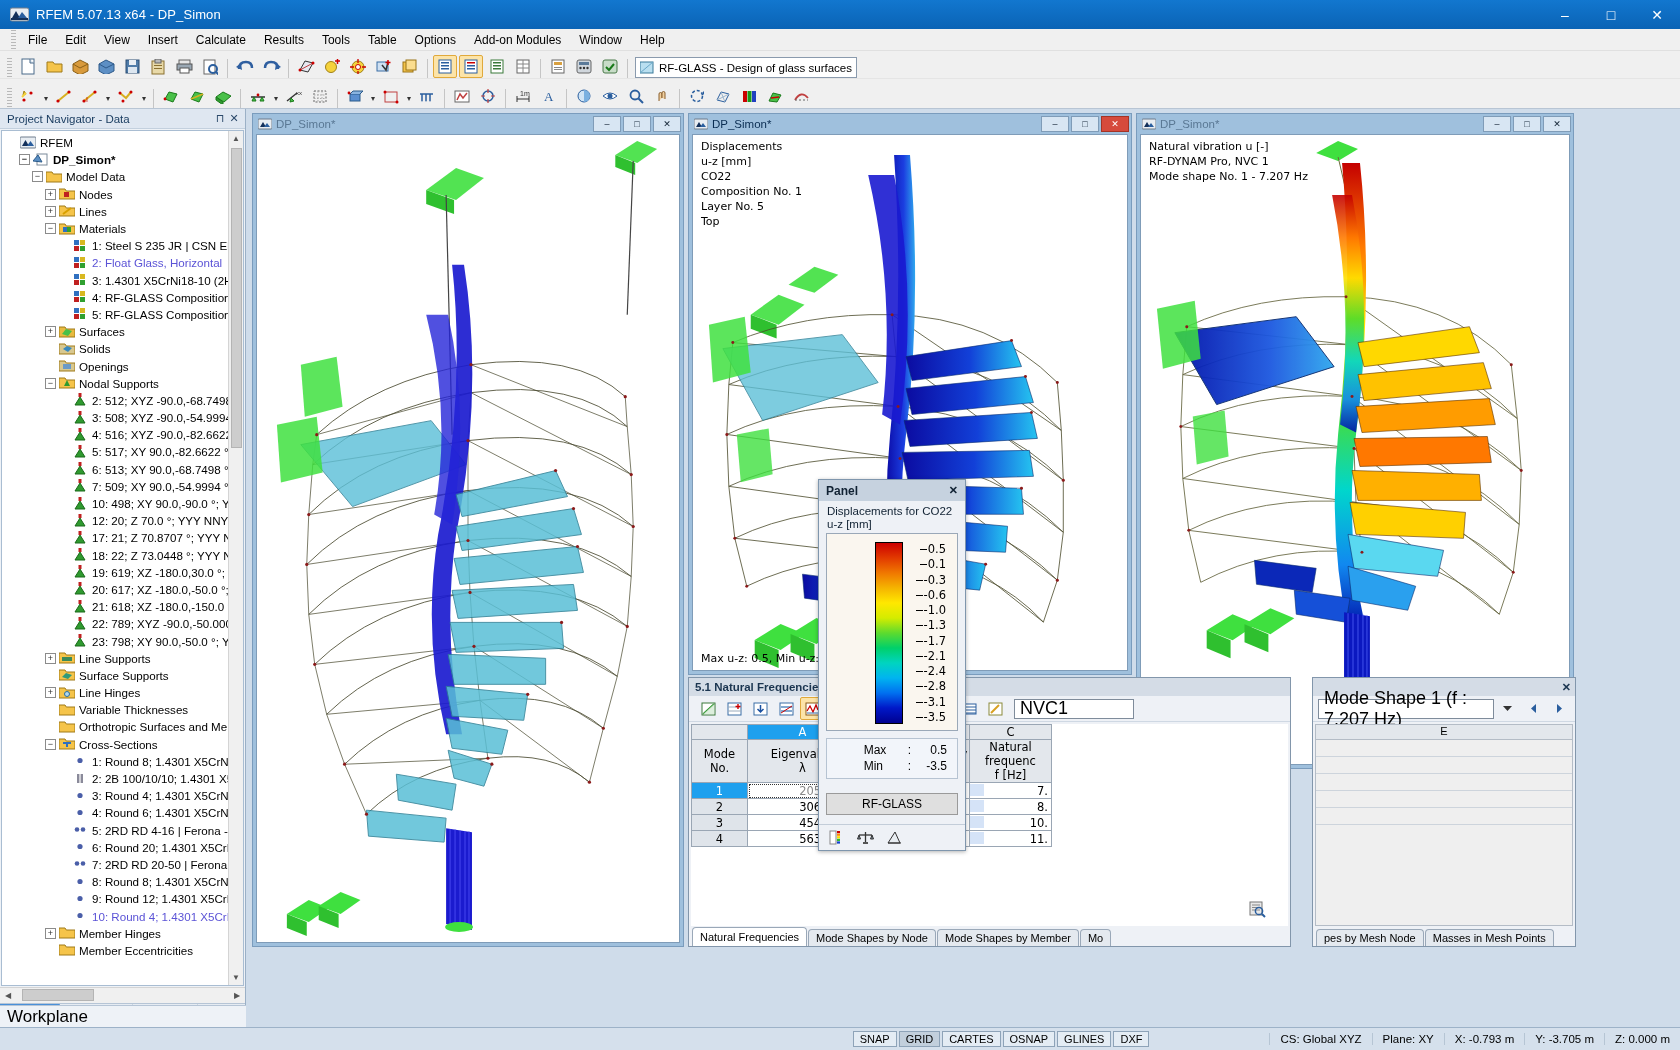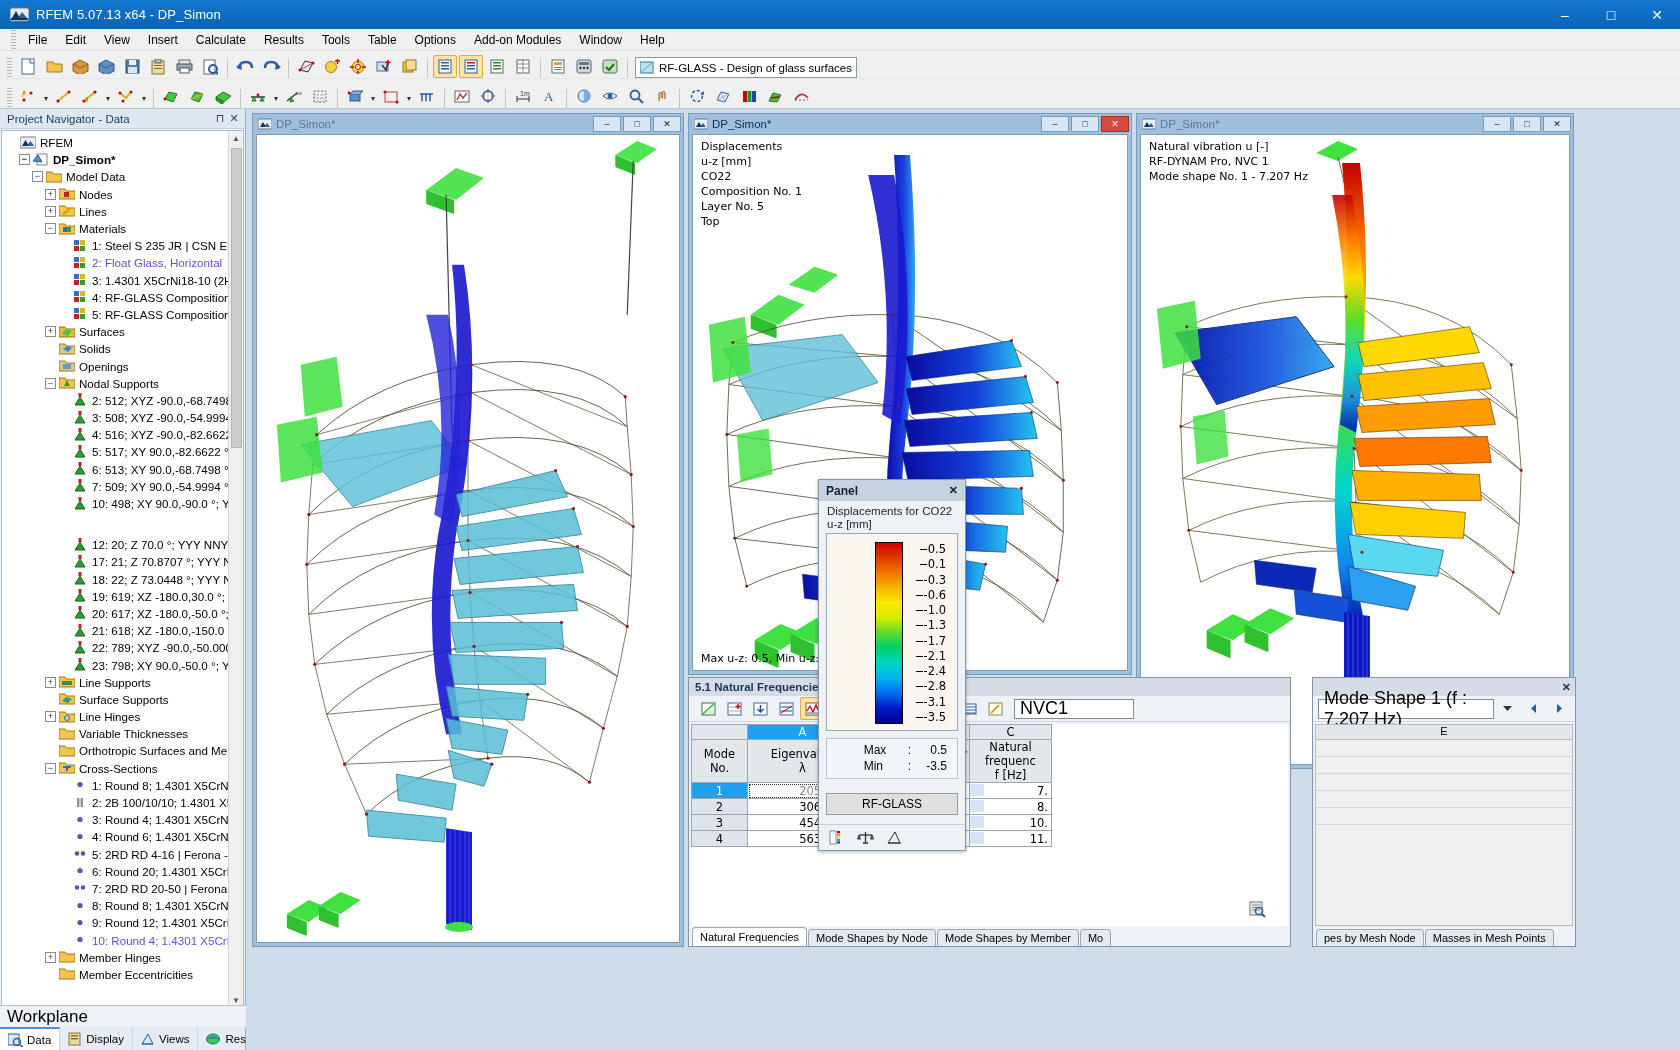--- a/index.html
+++ b/index.html
@@ -795,21 +795,21 @@
             <div class="trow" style="padding-left: 56px;">
               <span class="nexp"></span>
               <span class="ic">
                 <svg width="16" height="13">
                   <rect x="6.5" y="0" width="3" height="4" fill="#c02020"></rect>
                   <path d="M8 4 L13 12 H3 Z" fill="#2f9a2f" stroke="#1a6a1a"></path>
                 </svg>
               </span>
               <span>10: 498; XY 90.0,-90.0 °; Y</span>
             </div>
-            <div class="trow" style="padding-left: 56px; margin-top: 24px;">
+            <div class="trow" style="padding-left: 56px;">
               <span class="nexp"></span>
               <span class="ic">
                 <svg width="16" height="13">
                   <rect x="6.5" y="0" width="3" height="4" fill="#c02020"></rect>
                   <path d="M8 4 L13 12 H3 Z" fill="#2f9a2f" stroke="#1a6a1a"></path>
                 </svg>
               </span>
               <span>12: 20; Z 70.0 °; YYY NNY</span>
             </div>
             <div class="trow" style="padding-left: 56px;">
@@ -1680,20 +1680,37 @@
                 <path d="M2 13 L9 2 L14 13 Z" fill="#e8edf2" stroke="#333"></path>
                 <path d="M2 13h13" stroke="#333"></path>
               </svg>
             </span>
         </div>
       </div>
 
     </div>
   </div>
 
+  <div class="statusbar">
+    <div class="sb-toggles">
+      <div class="tg">SNAP</div>
+      <div class="tg on">GRID</div>
+      <div class="tg">CARTES</div>
+      <div class="tg">OSNAP</div>
+      <div class="tg">GLINES</div>
+      <div class="tg">DXF</div>
+    </div>
+    <div class="sb-right" style="margin-left:120px;">
+      <div class="c">CS: Global XYZ</div>
+      <div class="c">Plane: XY</div>
+      <div class="c">X:  -0.793 m</div>
+      <div class="c">Y:  -3.705 m</div>
+      <div class="c">Z:  0.000 m</div>
+    </div>
+  </div>
 
   <div style="position:absolute; left:0; bottom:23px; width:246px; height:22px;
               background:#eef2f7; border-top:1px solid #b6c5d6; display:flex; align-items:center;
               padding-left:7px; font-size:17px;">
     <span>Workplane</span>
   </div>
 
 </div>
 
 </body></html>

